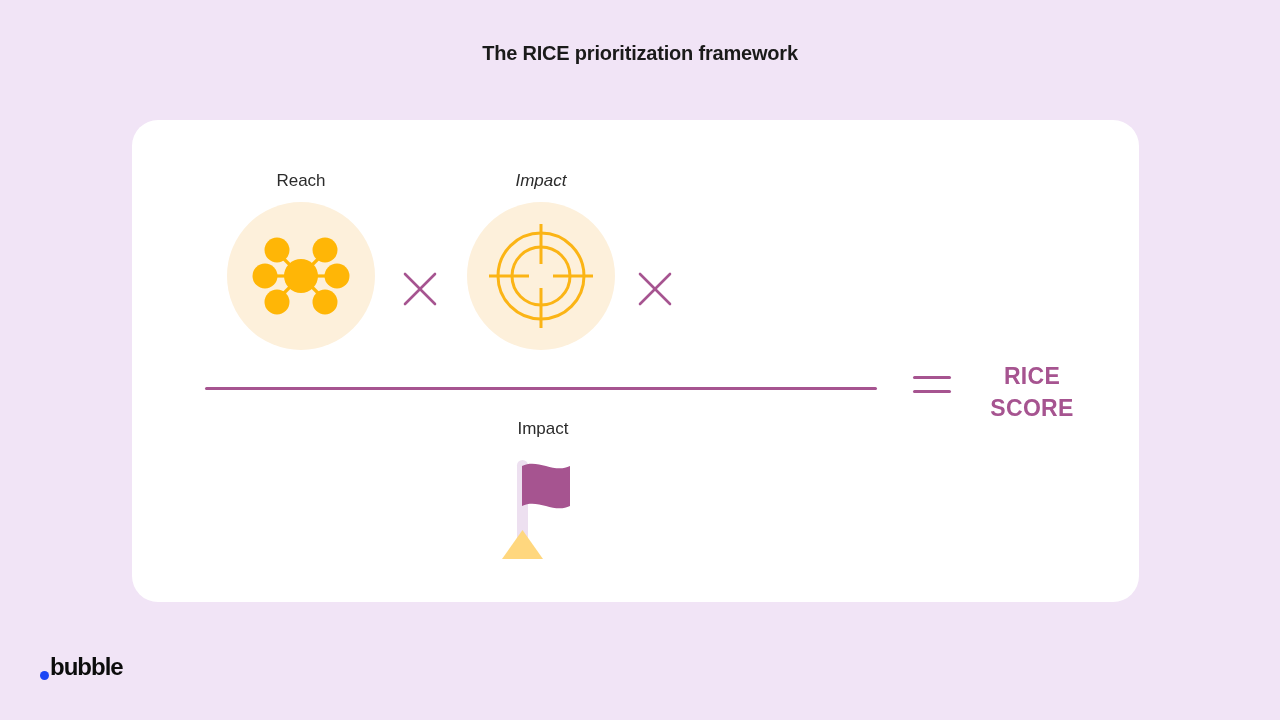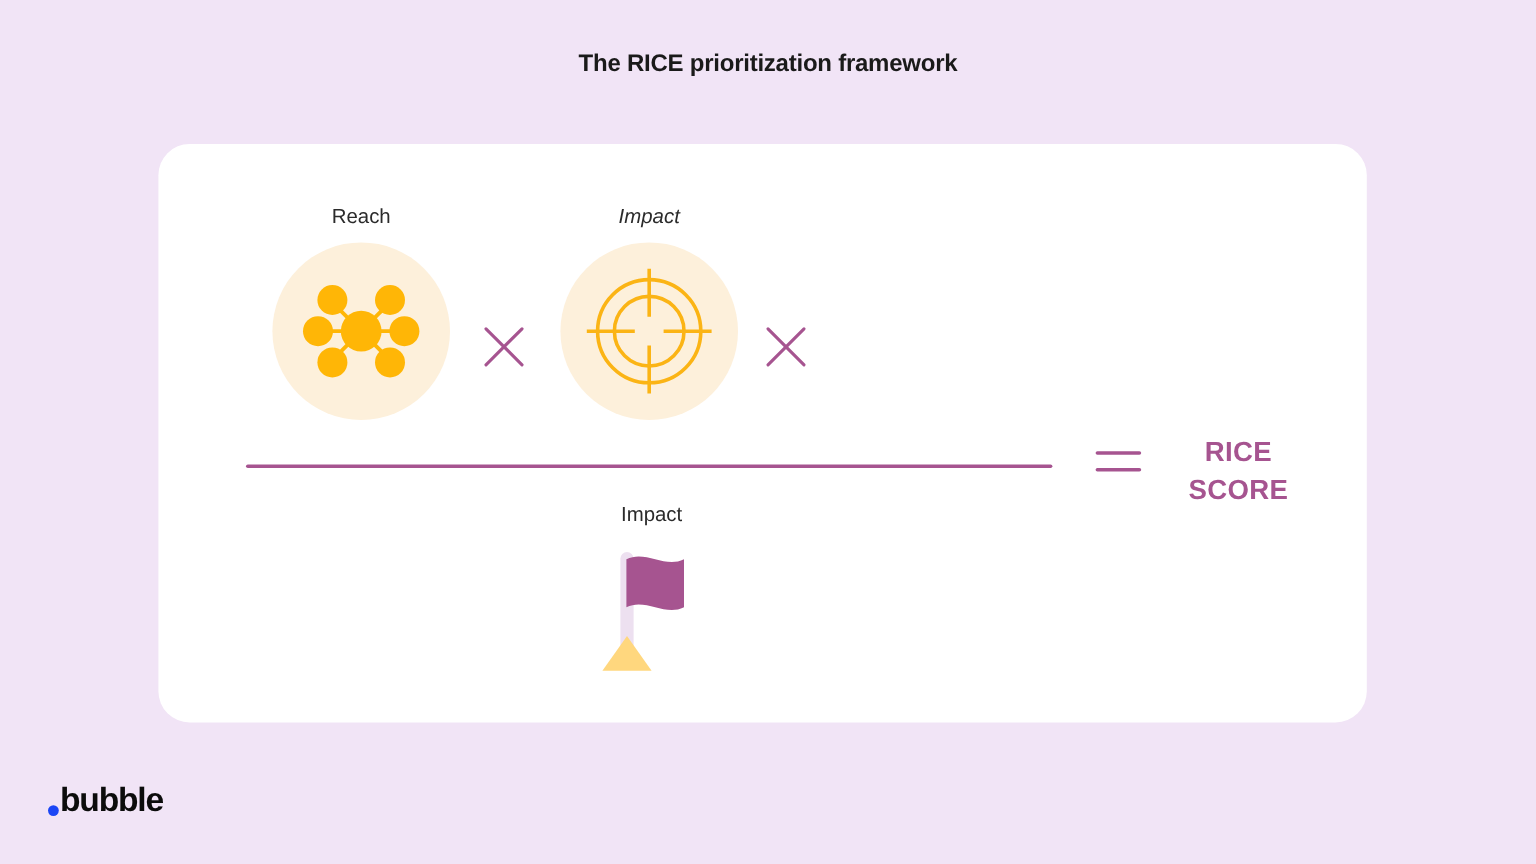--- a/index.html
+++ b/index.html
@@ -139,21 +139,21 @@
   }
   .logo-dot {
     width: 9px;
     height: 9px;
     border-radius: 50%;
     background: #1B46F5;
     margin-bottom: 6px;
     margin-right: 1px;
   }
   .logo-text {
-    font-size: 28px;
+    font-size: 24px;
     font-weight: bold;
     color: #0C0C0C;
     line-height: 38px;
     letter-spacing: -1px;
   }
 </style>
 </head>
 <body>
 
 <div class="page-title">The RICE prioritization framework</div>

